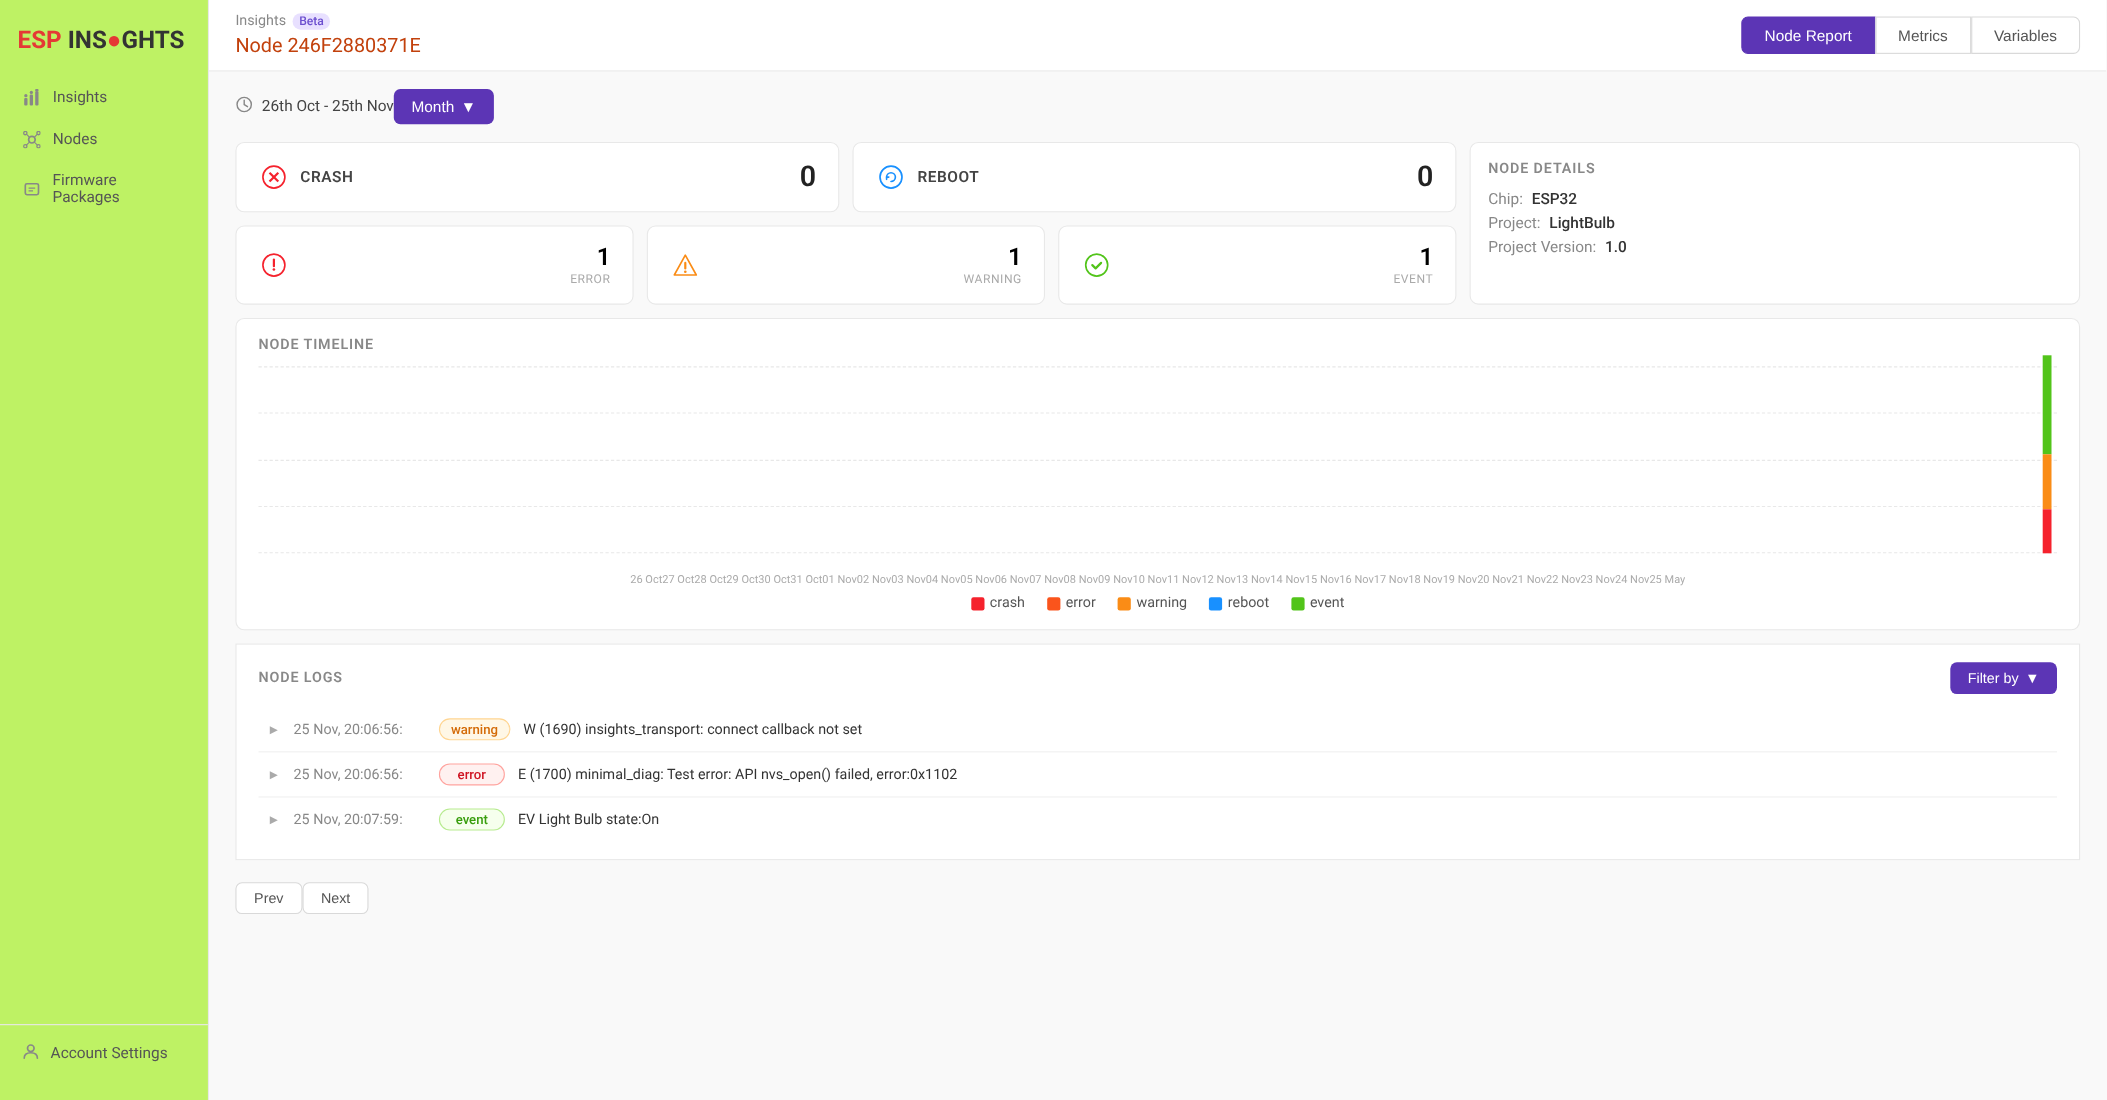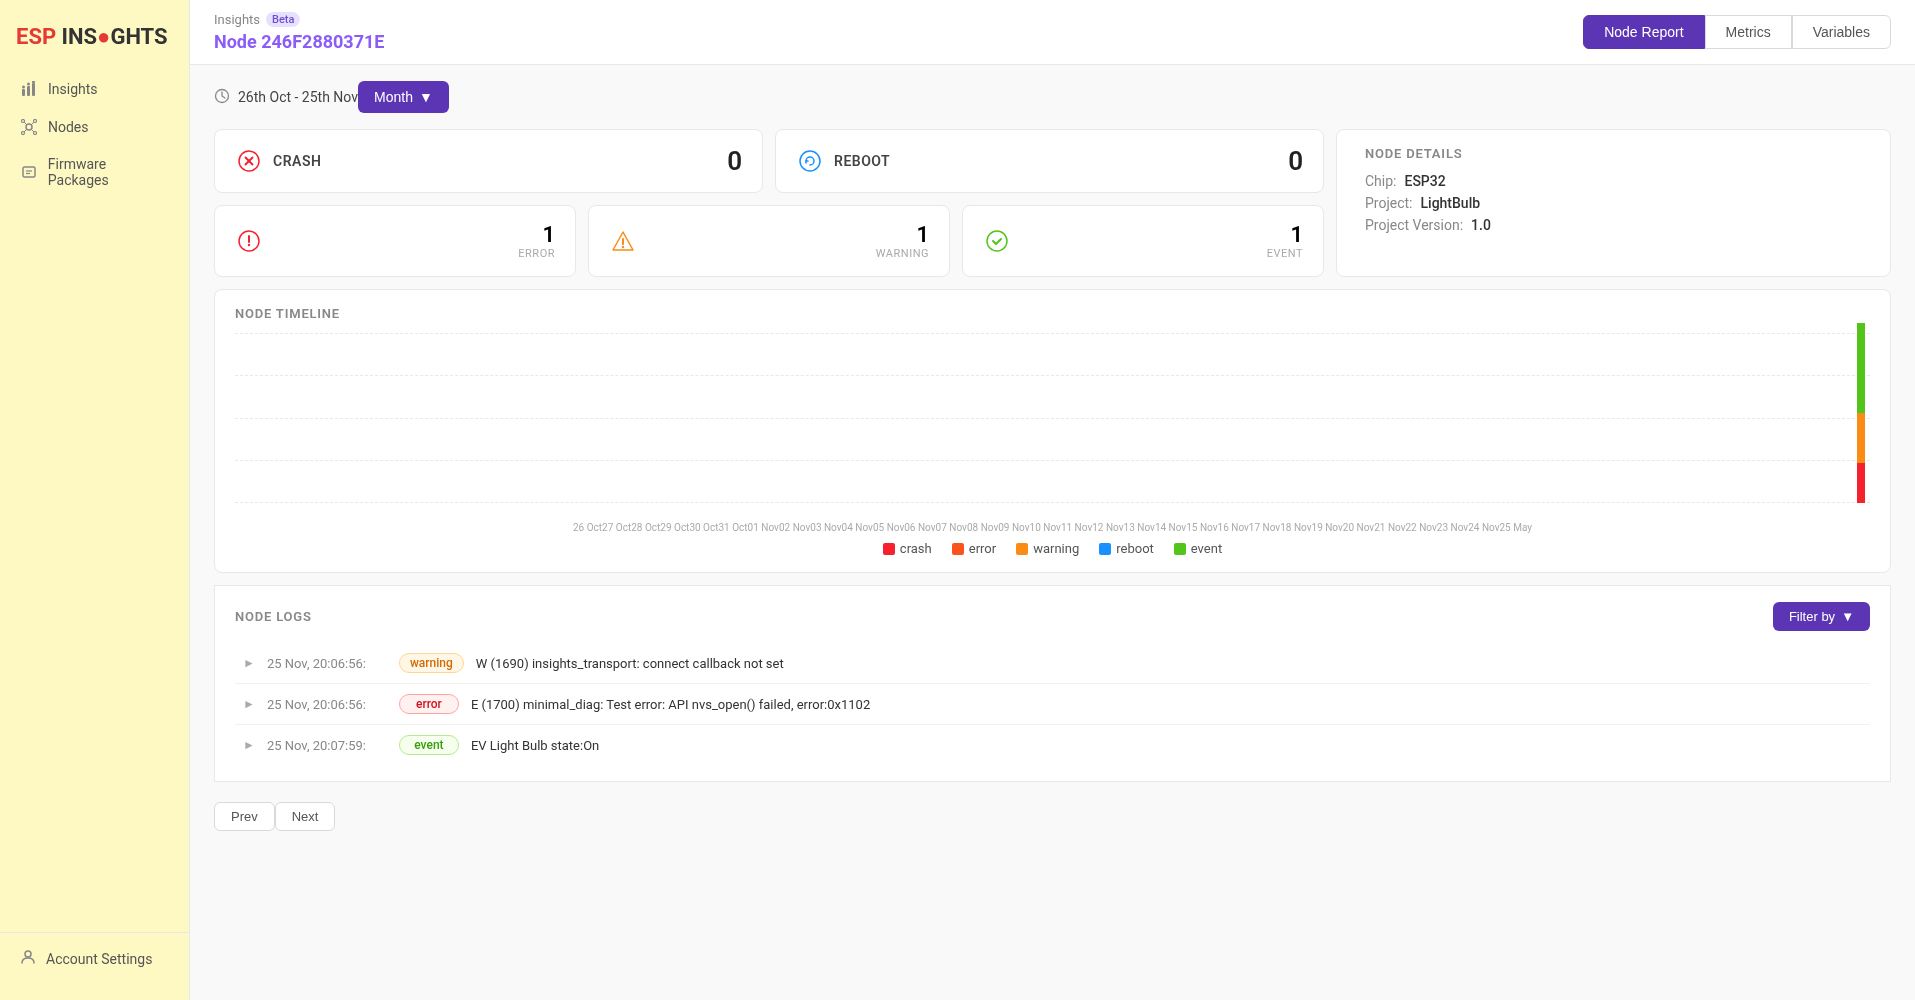--- a/index.html
+++ b/index.html
@@ -1,21 +1,21 @@
 <!DOCTYPE html>
 <html><head>
   <meta charset="utf-8">
   <style>
     * { box-sizing: border-box; margin: 0; padding: 0; }
     body { font-family: -apple-system, BlinkMacSystemFont, 'Segoe UI', Roboto, sans-serif; background: #f5f5f5; display: flex; height: 100vh; overflow: hidden; }
 
     
     .sidebar {
       width: 190px;
-      background: #fef9c3;
+      background: #bef264;
       border-right: 1px solid #e8e8e8;
       display: flex;
       flex-direction: column;
       padding: 16px 0;
       flex-shrink: 0;
     }
     .logo {
       padding: 8px 16px 20px;
       font-size: 22px;
       font-weight: 700;
@@ -74,22 +74,22 @@
     .breadcrumb-beta {
       background: #e8e0ff;
       color: #6c4fcf;
       font-size: 11px;
       padding: 1px 6px;
       border-radius: 10px;
       font-weight: 500;
     }
     .node-title {
       font-size: 18px;
-      font-weight: 700;
-      color: #8b5cf6;
+      font-weight: 400;
+      color: #c2410c;
       margin-top: 4px;
     }
     .header-tabs {
       display: flex;
       align-items: center;
       gap: 0;
       justify-content: center;
     }
     .tab-btn {
       padding: 8px 20px;
@@ -169,21 +169,21 @@
       font-size: 26px;
       font-weight: 600;
       color: #222;
     }
 
     
     .node-details-card {
       background: #fff;
       border: 1px solid #e8e8e8;
       border-radius: 8px;
-      padding: 16px 28px;
+      padding: 16px 16px;
     }
     .node-details-title {
       font-size: 13px;
       font-weight: 600;
       color: #888;
       letter-spacing: 0.8px;
       margin-bottom: 12px;
     }
     .node-detail-row {
       display: flex;

